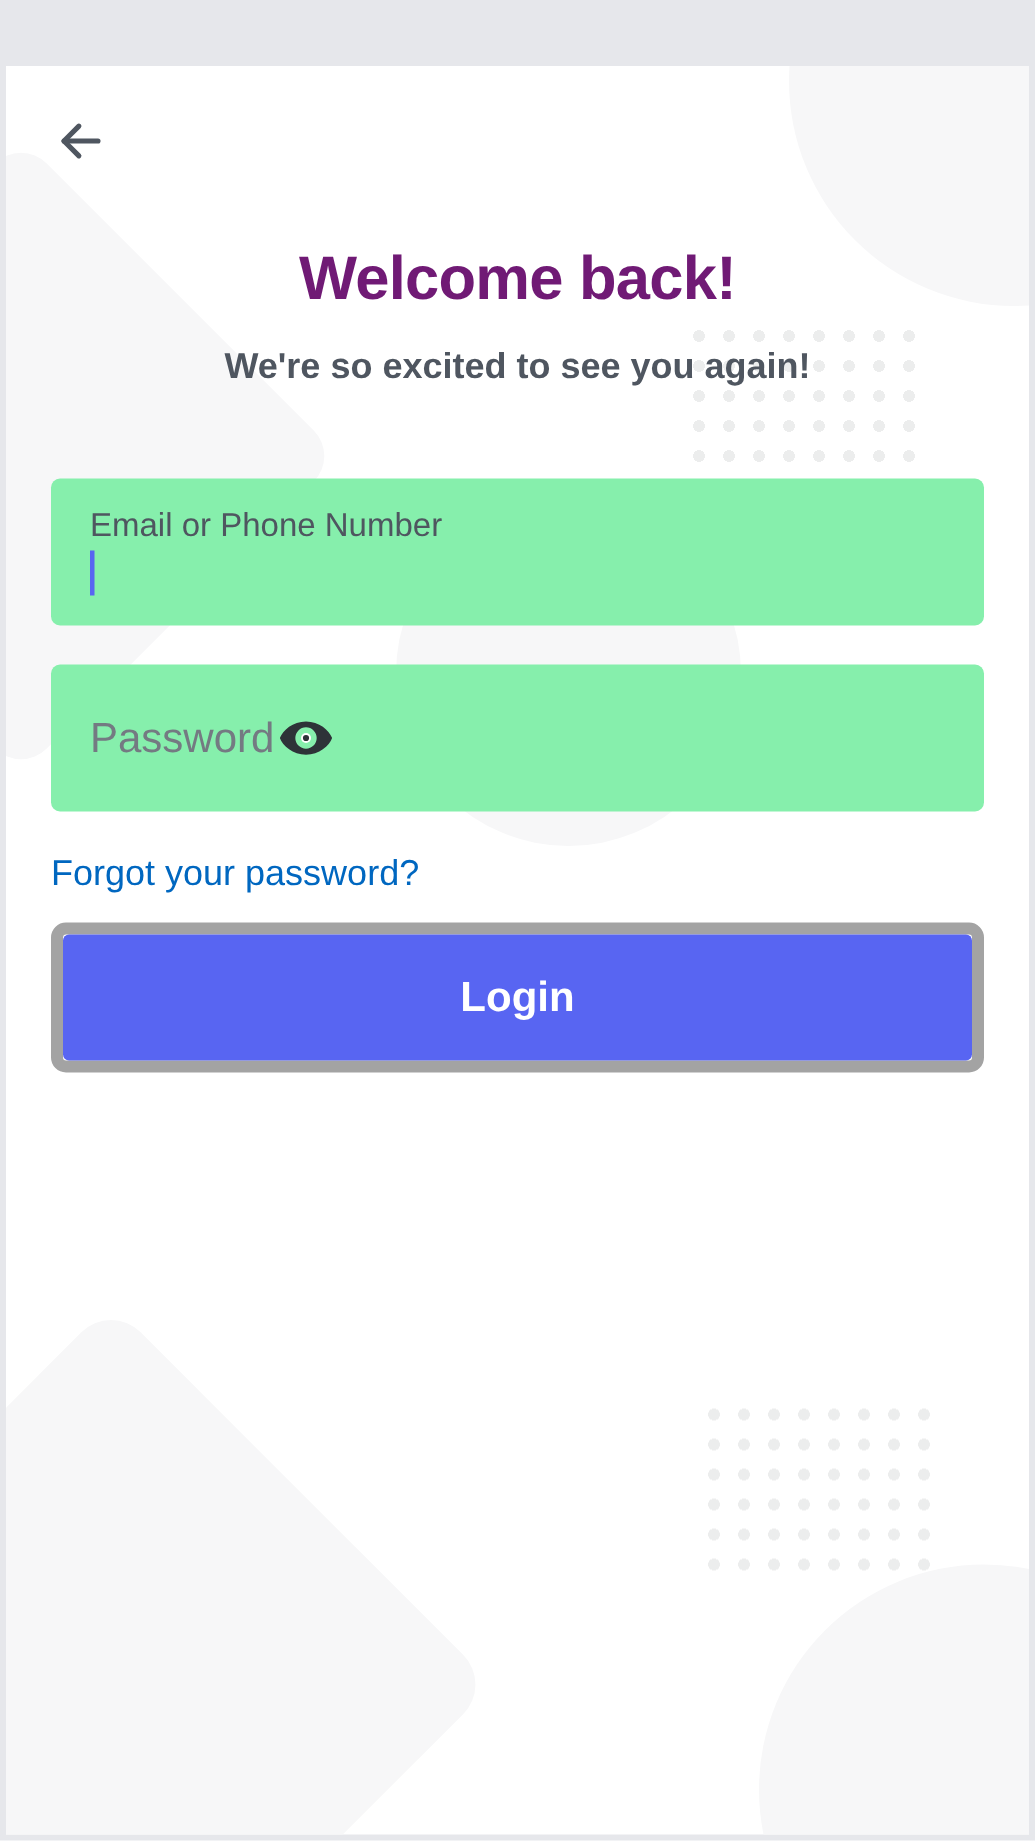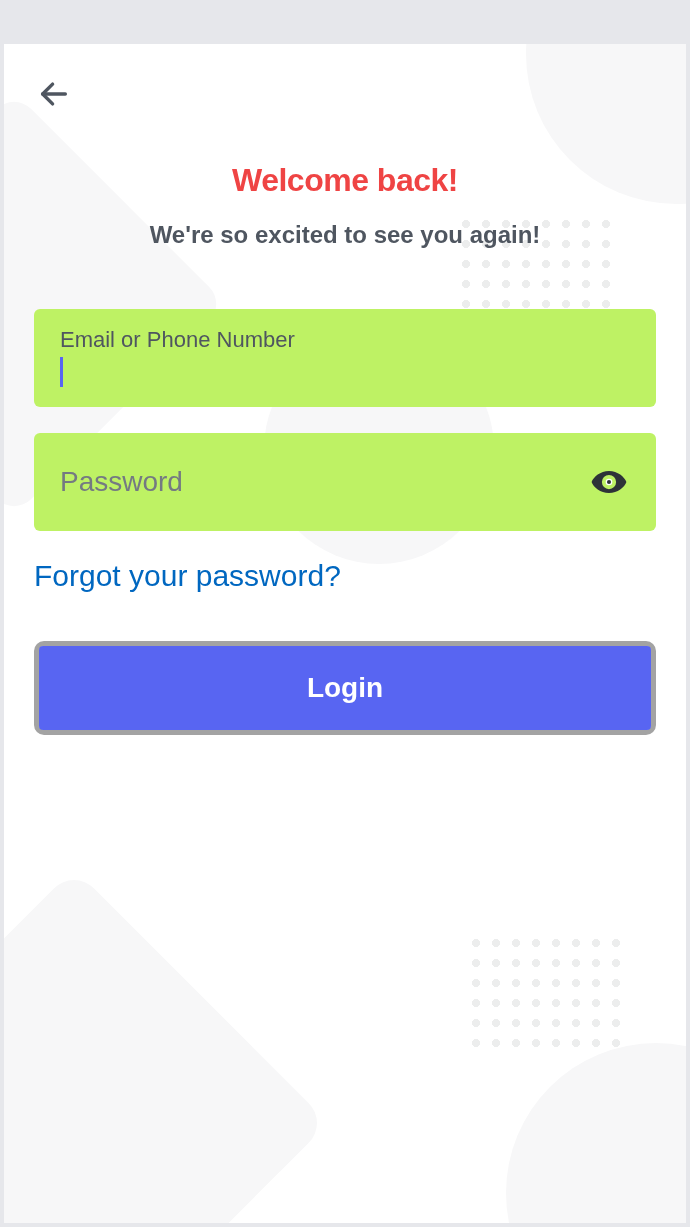--- a/index.html
+++ b/index.html
@@ -72,38 +72,38 @@
     width: 40px; height: 40px;
     display: flex; align-items: center; justify-content: center;
     cursor: pointer;
     z-index: 2;
     background: transparent;
     border: none;
   }
 
   .title {
     text-align: center;
-    font-size: 32px;
+    font-size: 41px;
     font-weight: 800;
-    color: #ef4444;
+    color: #701a75;
     margin-top: 118px;
     letter-spacing: -0.5px;
   }
   .subtitle {
     text-align: center;
     font-size: 24px;
     font-weight: 700;
     color: #4f5660;
     margin-top: 22px;
   }
 
   .form { margin-top: 60px; }
 
   .field {
-    background: #bef264;
+    background: #86efac;
     border-radius: 6px;
     padding: 18px 26px 20px 26px;
     margin-bottom: 26px;
     position: relative;
   }
   .field-label {
     font-size: 22px;
     color: #4f5660;
   }
   .field-input {
@@ -121,49 +121,48 @@
     height: 30px;
     background: #5865f2;
     vertical-align: middle;
     margin-top: 4px;
   }
 
   .field-password {
     padding: 28px 26px;
     display: flex;
     align-items: center;
-    justify-content: space-between;
   }
   .password-placeholder {
     font-size: 28px;
     color: #747a82;
   }
   .eye-btn {
     background: transparent;
     border: none;
     cursor: pointer;
     width: 42px; height: 42px;
     display: flex; align-items: center; justify-content: center;
   }
 
   .links { margin-top: 4px; }
   .link {
     display: block;
-    font-size: 30px;
+    font-size: 24px;
     color: #0067c0;
     text-decoration: none;
     margin-bottom: 14px;
     cursor: pointer;
     width: fit-content;
     margin-top: 28px;
   }
 
   .login-wrapper {
-    margin-top: 48px;
-    border: 5px solid #a3a3a3;
+    margin-top: 18px;
+    border: 8px solid #a3a3a3;
     border-radius: 10px;
     padding: 0;
   }
   .login-btn {
     width: 100%;
     background: #5865f2;
     color: #ffffff;
     font-size: 28px;
     font-weight: 600;
     border: none;

